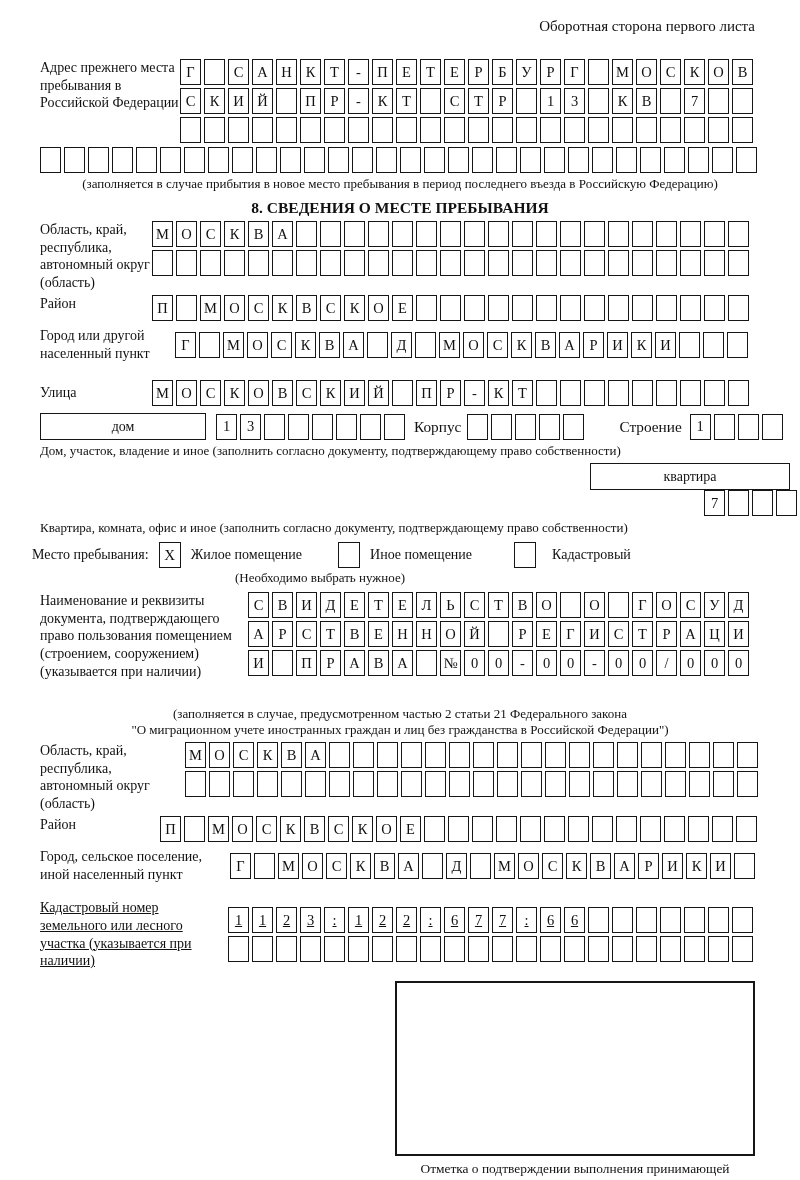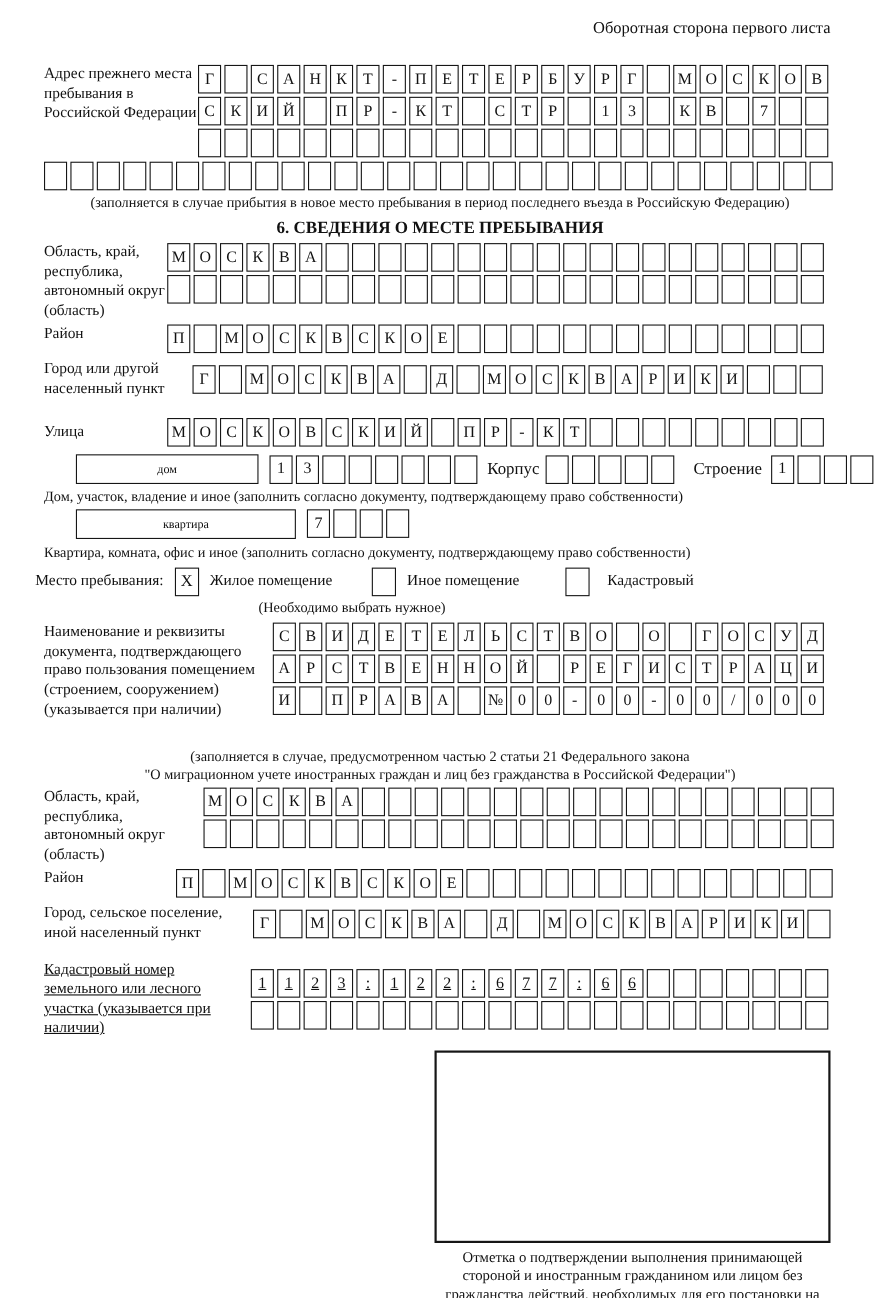--- a/index.html
+++ b/index.html
@@ -9,21 +9,21 @@
   .field{display:flex;align-items:flex-start;margin-left:40px;}
   .flabel{font-size:14px;line-height:17.6px;flex-shrink:0;}
   .rows{display:flex;flex-direction:column;}
   .boxes{display:flex;margin-bottom:3px;}
   .cell{box-sizing:border-box;flex-shrink:0;display:inline-flex;align-items:center;justify-content:center;
         width:21px;height:26px;border:1.6px solid #161616;margin-right:3px;font-size:14.5px;background:#fff;}
   .caption{font-size:13px;line-height:16px;}
   .center{text-align:center;}
   .h-bold{font-weight:bold;font-size:15.5px;text-align:center;}
   .wide-box{box-sizing:border-box;height:27px;border:1.6px solid #161616;display:inline-flex;
-            align-items:center;justify-content:center;font-size:11px;flex-shrink:0;margin-left:29px;}
+            align-items:center;justify-content:center;font-size:14px;flex-shrink:0;}
   .inline-label{font-size:15.3px;line-height:26px;white-space:nowrap;}
   .cbox{box-sizing:border-box;width:22px;height:26px;border:1.6px solid #161616;display:inline-flex;
         align-items:center;justify-content:center;font-size:15px;flex-shrink:0;}
   .stay-row{display:flex;align-items:center;margin-left:40px;}
   .stamp-box{box-sizing:border-box;width:360px;height:175px;border:2px solid #161616;background:#fff;}
 </style>
 </head>
 <body>
 
 <div class="page">
@@ -142,21 +142,21 @@
         <span class="cell"></span>
         <span class="cell"></span>
         <span class="cell"></span>
         <span class="cell"></span>
         <span class="cell"></span>
         <span class="cell"></span>
       </div>
   </div>
   <div class="caption center" style="width:800px;">(заполняется в случае прибытия в новое место пребывания в период последнего въезда в Российскую Федерацию)</div>
 
-  <div class="h-bold" style="width:800px;margin-top:7px;">6. СВЕДЕНИЯ О МЕСТЕ ПРЕБЫВАНИЯ</div>
+  <div class="h-bold" style="width:800px;margin-top:7px;">8. СВЕДЕНИЯ О МЕСТЕ ПРЕБЫВАНИЯ</div>
 
   <div class="field" style="margin-top:4px;min-height:72px;">
     <div class="flabel" style="width:112px;">Область, край, республика, автономный округ (область)</div>
     <div class="rows">
       <div class="boxes">
           <span class="cell">М</span>
           <span class="cell">О</span>
           <span class="cell">С</span>
           <span class="cell">К</span>
           <span class="cell">В</span>
@@ -316,31 +316,31 @@
         <span class="cell"></span>
       </span>
     <span class="inline-label" style="margin:0 6px 0 6px;">Корпус</span>
     <span class="boxes" style="margin-bottom:0;">
         <span class="cell"></span>
         <span class="cell"></span>
         <span class="cell"></span>
         <span class="cell"></span>
         <span class="cell"></span>
       </span>
-    <span class="inline-label" style="margin:0 8px 0 14px;">Строение</span>
+    <span class="inline-label" style="margin:0 8px 0 32px;">Строение</span>
     <span class="boxes" style="margin-bottom:0;">
         <span class="cell">1</span>
         <span class="cell"></span>
         <span class="cell"></span>
         <span class="cell"></span>
       </span>
   </div>
   <div class="caption" style="margin-left:40px;margin-top:3px;">Дом, участок, владение и иное (заполнить согласно документу, подтверждающему право собственности)</div>
 
-  <div class="field" style="margin-top:4px;align-items:flex-start;">
+  <div class="field" style="margin-top:4px;align-items:flex-end;flex-direction:column;">
     <span class="wide-box" style="width:200px;margin-right:10px;">квартира</span>
     <span class="boxes" style="margin-bottom:0;">
         <span class="cell">7</span>
         <span class="cell"></span>
         <span class="cell"></span>
         <span class="cell"></span>
       </span>
   </div>
   <div class="caption" style="margin-left:40px;margin-top:4px;">Квартира, комната, офис и иное (заполнить согласно документу, подтверждающему право собственности)</div>
 

